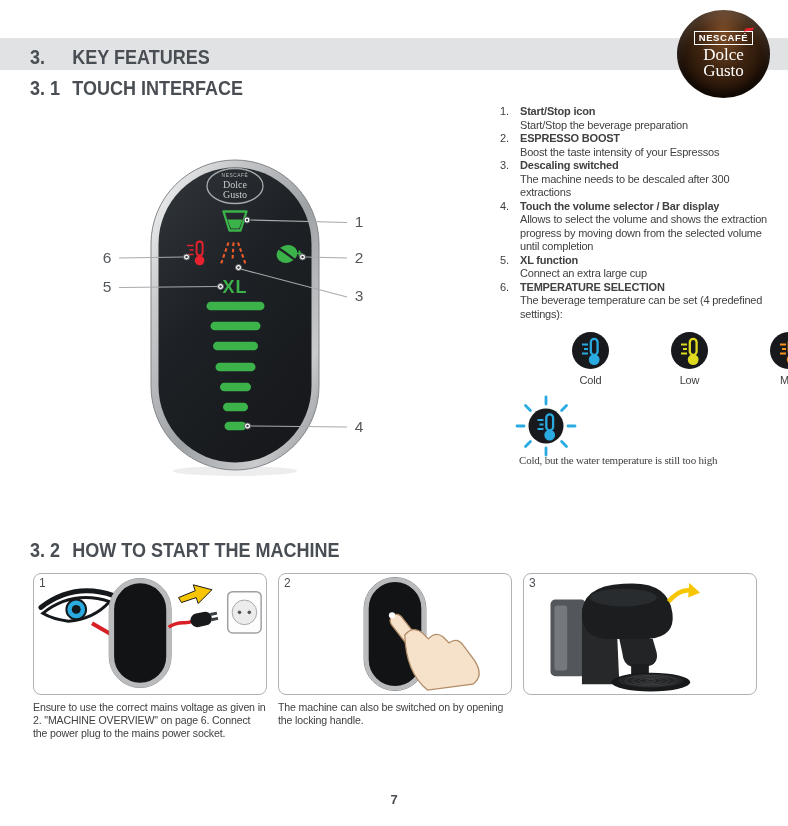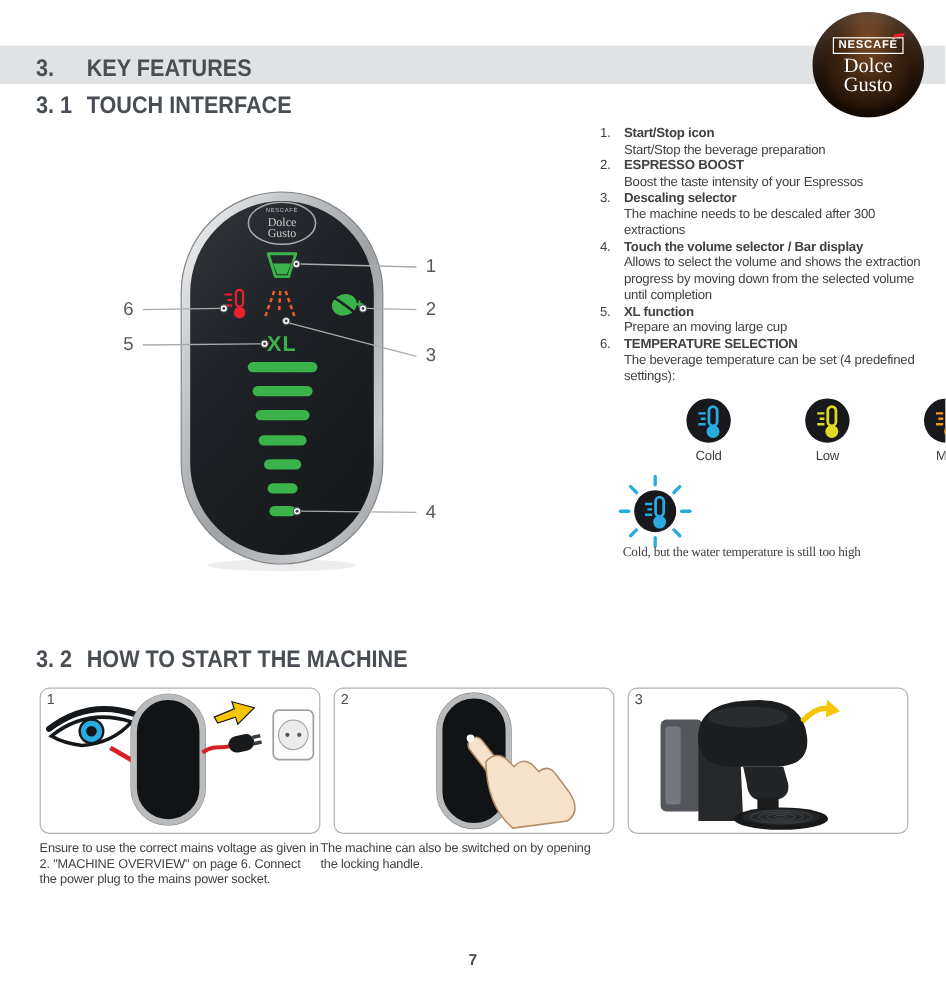--- a/index.html
+++ b/index.html
@@ -38,21 +38,21 @@
   .tcirc{width:37px;height:37px;border-radius:50%;background:#17191c;
          display:flex;align-items:center;justify-content:center;}
   .tlabel{margin-top:5px;font-size:11px;letter-spacing:-.2px;}
   .blink{position:absolute;left:514px;top:394px;width:64px;height:64px;}
   .blink-caption{position:absolute;left:519px;top:454px;font-size:11px;letter-spacing:-.2px;font-family:Liberation Serif, serif;}
   
   .panels{position:absolute;left:33px;top:573px;display:flex;gap:11px;}
   .panel{position:relative;width:234px;height:122px;border:1px solid #b0b2b4;border-radius:8px;
          background:#fff;box-sizing:border-box;}
   .pnum{position:absolute;left:5px;top:2px;font-size:12px;color:#4a4d52;}
-  .captions{position:absolute;left:33px;top:701px;display:flex;}
+  .captions{position:absolute;left:33px;top:701px;display:flex;gap:11px;}
   .caption{width:234px;font-size:10.6px;line-height:13px;letter-spacing:-.15px;}
   .page-num{position:absolute;left:0;top:792px;width:788px;text-align:center;
             font-size:13px;font-weight:bold;color:#4a4d52;}
   .machine-wrap{position:absolute;left:50px;top:150px;width:360px;height:330px;}
   svg{display:block;}
   svg text{font-family:"Liberation Sans","DejaVu Sans",sans-serif;}
   .serif-t{font-family:"Liberation Serif","DejaVu Serif",serif;}
 </style>
 </head>
 <body>
@@ -192,32 +192,32 @@
       <span class="fbody"><span class="ftitle">Start/Stop icon</span><br>
       <span>Start/Stop the beverage preparation</span></span>
     </div>
     <div class="fitem">
       <span class="fnum">2.</span>
       <span class="fbody"><span class="ftitle">ESPRESSO BOOST</span><br>
       <span>Boost the taste intensity of your Espressos</span></span>
     </div>
     <div class="fitem">
       <span class="fnum">3.</span>
-      <span class="fbody"><span class="ftitle">Descaling selector</span><br>
+      <span class="fbody"><span class="ftitle">Descaling switched</span><br>
       <span>The machine needs to be descaled after 300 extractions</span></span>
     </div>
     <div class="fitem">
       <span class="fnum">4.</span>
       <span class="fbody"><span class="ftitle">Touch the volume selector / Bar display</span><br>
       <span>Allows to select the volume and shows the extraction progress by moving down from the selected volume until completion</span></span>
     </div>
     <div class="fitem">
       <span class="fnum">5.</span>
       <span class="fbody"><span class="ftitle">XL function</span><br>
-      <span>Prepare an moving large cup</span></span>
+      <span>Connect an extra large cup</span></span>
     </div>
     <div class="fitem">
       <span class="fnum">6.</span>
       <span class="fbody"><span class="ftitle">TEMPERATURE SELECTION</span><br>
       <span>The beverage temperature can be set (4 predefined settings):</span></span>
     </div>
   </div>
 
   <div class="temp-row">
     <div class="temp">

